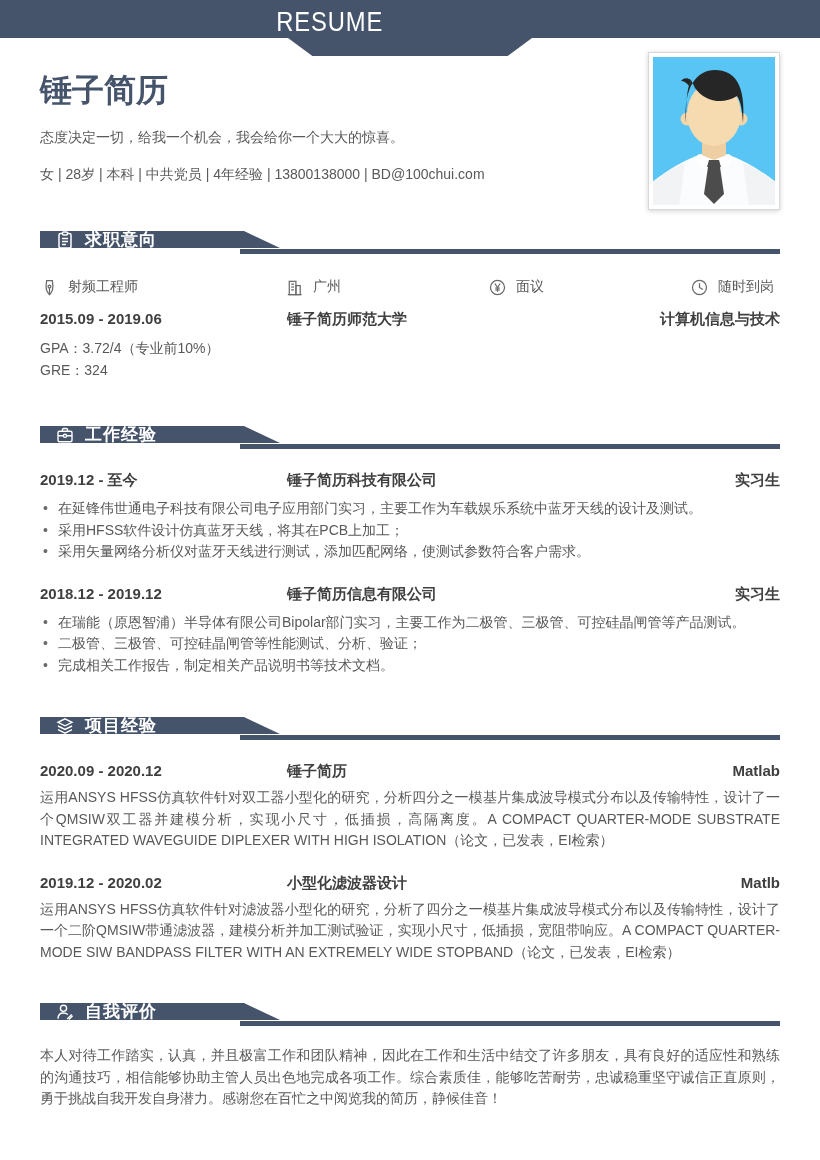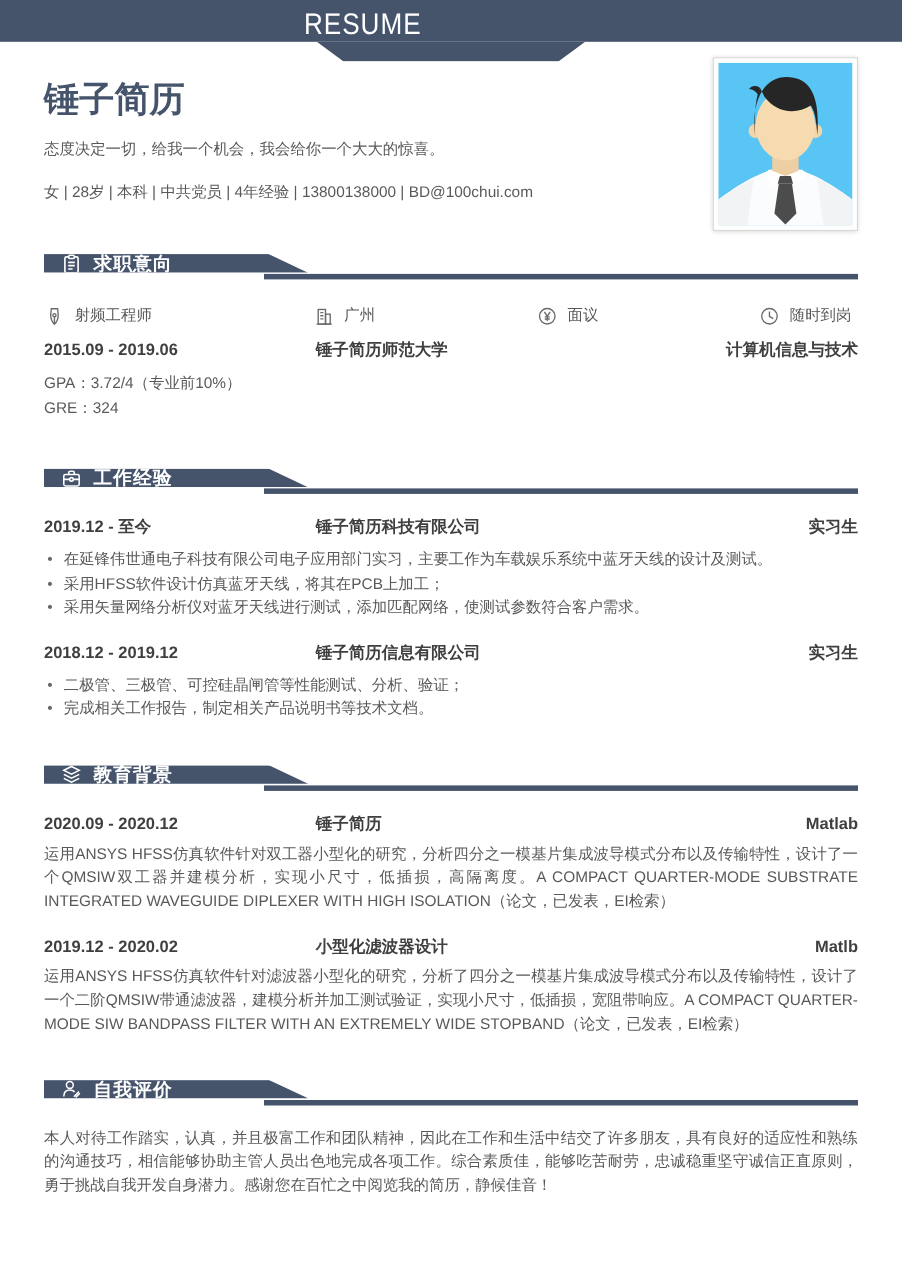--- a/index.html
+++ b/index.html
@@ -30,21 +30,21 @@
   
   .photo-frame{
     position:absolute;top:52px;right:40px;width:132px;height:158px;
     background:#fff;border:1px solid #d8d8d8;padding:4px;
     box-shadow:0 1px 5px rgba(0,0,0,.18);
   }
   .photo-frame svg{display:block;width:122px;height:148px;}
   
   .content{position:absolute;top:38px;left:0;width:820px;padding:0 40px;}
   .person-name{margin-top:32px;font-size:32px;font-weight:bold;color:var(--accent);line-height:40px;}
-  .tagline{margin-top:17px;font-size:14px;line-height:20px;font-family:Liberation Serif, serif;}
+  .tagline{margin-top:17px;font-size:14px;line-height:20px;}
   .basic-info{margin-top:17px;font-size:14px;line-height:20px;}
   
   .sec-head{position:relative;height:32px;}
   .sec-line{position:absolute;left:200px;right:0;top:18px;height:5px;background:var(--accent);}
   .sec-banner{
     position:absolute;left:0;top:0;width:240px;height:17px;background:var(--accent);
     clip-path:polygon(0 0,85% 0,100% 100%,0 100%);
     display:flex;align-items:center;gap:10px;padding-left:15px;
     color:#fff;font-size:17px;font-weight:bold;letter-spacing:1px;
   }
@@ -200,33 +200,34 @@
     <li>在延锋伟世通电子科技有限公司电子应用部门实习，主要工作为车载娱乐系统中蓝牙天线的设计及测试。</li>
     <li>采用HFSS软件设计仿真蓝牙天线，将其在PCB上加工；</li>
     <li>采用矢量网络分析仪对蓝牙天线进行测试，添加匹配网络，使测试参数符合客户需求。</li>
   </ul>
   <div class="entry-row mt-entry2">
     <div class="entry-period">2018.12 - 2019.12</div>
     <div class="entry-name">锤子简历信息有限公司</div>
     <div class="entry-right">实习生</div>
   </div>
   <ul class="bullets">
+    <li>在瑞能（原恩智浦）半导体有限公司Bipolar部门实习，主要工作为二极管、三极管、可控硅晶闸管等产品测试。</li>
     <li>二极管、三极管、可控硅晶闸管等性能测试、分析、验证；</li>
     <li>完成相关工作报告，制定相关产品说明书等技术文档。</li>
   </ul>
 
   <div class="sec-head mt-sec4">
     <div class="sec-line"></div>
     <div class="sec-banner">
       <svg viewBox="0 0 20 20" fill="none" stroke="#ffffff" stroke-width="1.4">
         <path d="M10,2.8 L17,6.3 L10,9.8 L3,6.3 Z"></path>
         <path d="M3,10 L10,13.5 L17,10"></path>
         <path d="M3,13.6 L10,17.1 L17,13.6"></path>
       </svg>
-      <span>教育背景</span>
+      <span>项目经验</span>
     </div>
   </div>
   <div class="entry-row mt-entryhead">
     <div class="entry-period">2020.09 - 2020.12</div>
     <div class="entry-name">锤子简历</div>
     <div class="entry-right">Matlab</div>
   </div>
   <div class="desc">运用ANSYS HFSS仿真软件针对双工器小型化的研究，分析四分之一模基片集成波导模式分布以及传输特性，设计了一个QMSIW双工器并建模分析，实现小尺寸，低插损，高隔离度。A COMPACT QUARTER-MODE SUBSTRATE INTEGRATED WAVEGUIDE DIPLEXER WITH HIGH ISOLATION（论文，已发表，EI检索）</div>
   <div class="entry-row mt-entry2">
     <div class="entry-period">2019.12 - 2020.02</div>

